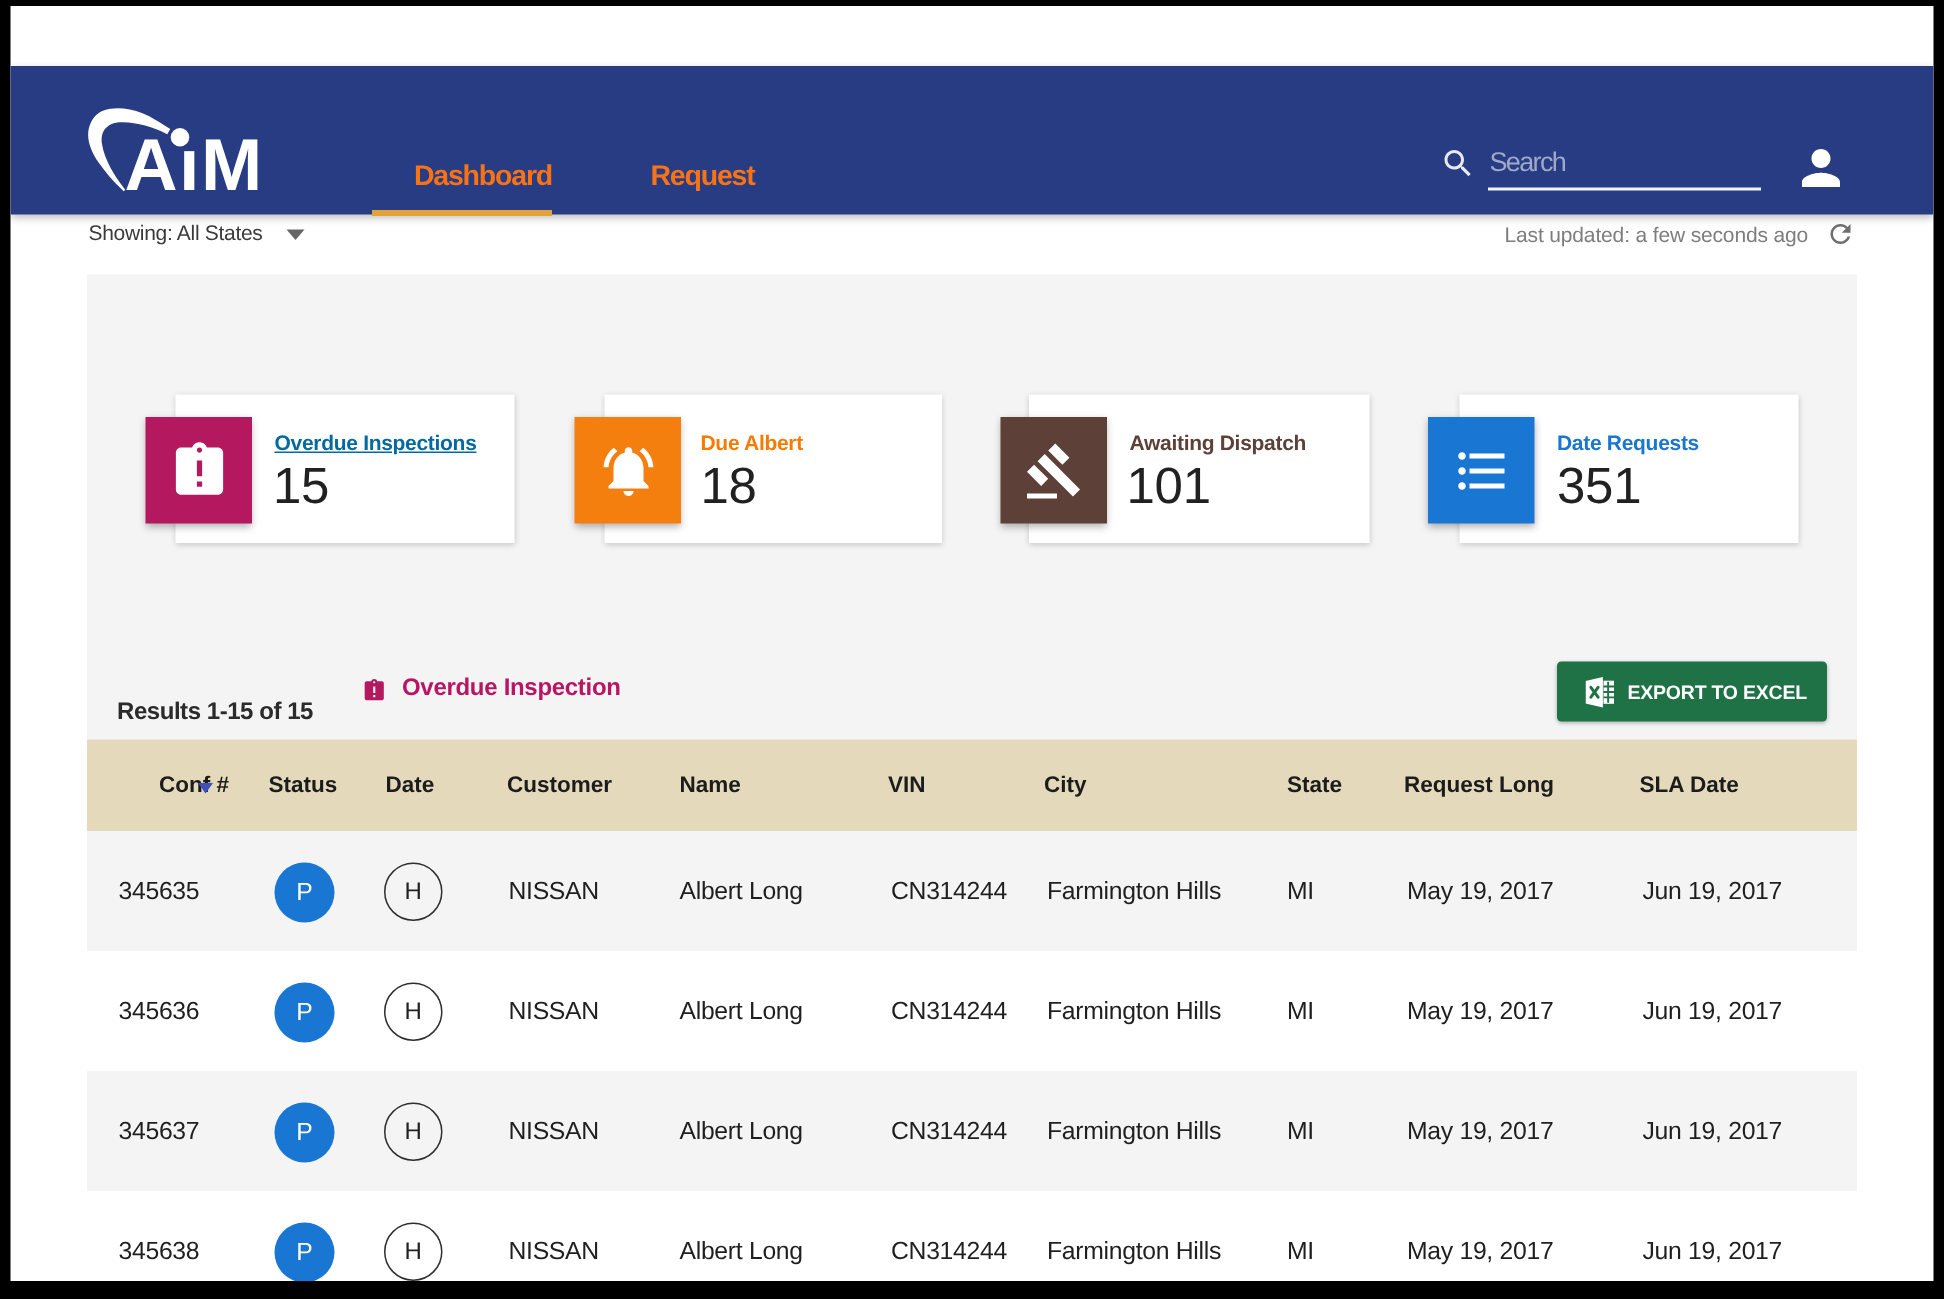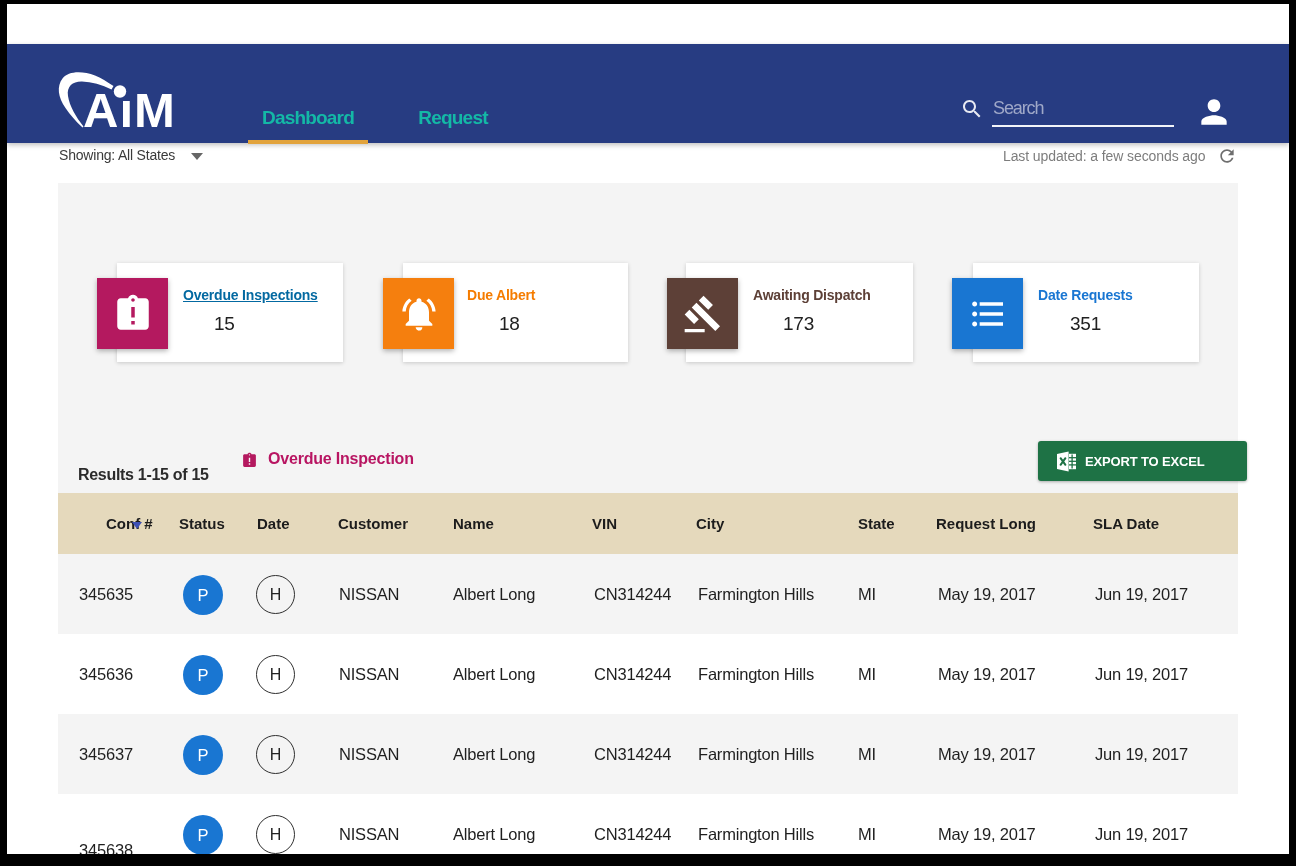--- a/index.html
+++ b/index.html
@@ -1,38 +1,38 @@
 <!DOCTYPE html>
 <html><head>
 <meta charset="utf-8">
 <style>
 html,body{margin:0;padding:0;background:#000;}
 body{width:1296px;height:866px;position:relative;font-family:"Liberation Sans",sans-serif;overflow:hidden;}
 .frame{position:absolute;left:7px;top:4px;width:1282px;height:850px;background:#fff;overflow:hidden;}
 .abs{position:absolute;}
 
 .header{position:absolute;left:0;top:0;width:1282px;height:99px;background:#273c82;box-shadow:0 2px 5px rgba(0,0,0,0.25);margin-top:40px;}
-.tab{position:absolute;top:63px;font-size:19px;letter-spacing:-0.8px;font-weight:bold;color:#14b8a6;text-align:center;}
+.tab{position:absolute;top:63px;font-size:19px;letter-spacing:-0.8px;font-weight:bold;color:#f97316;text-align:right;}
 .tabbar{position:absolute;left:241px;top:95.5px;width:120px;height:4.6px;background:#e2a33c;}
 .searchph{position:absolute;left:986px;top:53.5px;font-size:18px;letter-spacing:-1.1px;color:#9fa8c8;}
 .searchline{position:absolute;left:985px;top:81px;width:182px;height:1.5px;background:#f2f4f9;}
 
 .showing{position:absolute;left:52px;top:143px;font-size:14px;letter-spacing:-0.2px;color:#3a3a3a;}
 .ddarrow{position:absolute;left:184px;top:149px;width:0;height:0;border-left:6.5px solid transparent;border-right:6.5px solid transparent;border-top:7.5px solid #666;}
 .lastupd{position:absolute;left:996px;top:144px;font-size:14px;letter-spacing:-0.1px;color:#7d7d7d;}
 
 .panel{position:absolute;left:51px;top:179px;width:1180px;height:310px;background:#f4f4f4;}
 .card{position:absolute;top:259px;height:99px;background:#fff;box-shadow:0 1px 4px rgba(0,0,0,0.18);}
 .cicon{position:absolute;top:274px;width:71px;height:71px;box-shadow:0 2px 5px rgba(0,0,0,0.3);display:flex;align-items:center;justify-content:center;}
 .ctitle{position:absolute;top:282px;font-size:14px;letter-spacing:-0.2px;font-weight:bold;line-height:18px;}
-.cnum{position:absolute;top:305px;font-size:19px;letter-spacing:-0.2px;color:#212121;line-height:30px;margin-left:32px;}
+.cnum{position:absolute;top:305px;font-size:34px;letter-spacing:-0.2px;color:#212121;line-height:30px;}
 
 .results{position:absolute;left:71px;top:462px;font-size:16px;letter-spacing:-0.3px;font-weight:bold;color:#2b2b2b;text-align:right;}
 .ovilabel{position:absolute;left:261px;top:446px;font-size:16px;letter-spacing:-0.2px;font-weight:bold;color:#b81562;}
-.exportbtn{position:absolute;left:1031px;top:437px;width:209px;height:40px;background:#1e7245;border-radius:3px;box-shadow:0 1px 3px rgba(0,0,0,0.3);display:flex;align-items:center;}
+.exportbtn{position:absolute;left:1031px;top:437px;width:180px;height:40px;background:#1e7245;border-radius:3px;box-shadow:0 1px 3px rgba(0,0,0,0.3);display:flex;align-items:center;}
 .exportbtn span{color:#fff;font-size:13px;font-weight:bold;letter-spacing:-0.15px;margin-left:9px;}
 
 .thead{position:absolute;left:51px;top:489px;width:1180px;height:61px;background:#e5d9bc;}
 .th{position:absolute;top:512px;font-size:15px;font-weight:bold;color:#1c1c1c;line-height:16px;}
 .sortarrow{position:absolute;left:125px;top:518px;width:0;height:0;border-left:5.5px solid transparent;border-right:5.5px solid transparent;border-top:7px solid #3f51b5;}
 .row{position:absolute;left:51px;width:1180px;height:80px;}
 .row.odd{background:#f4f4f4;}
 .row.even{background:#fff;}
 .td{position:absolute;font-size:16.5px;letter-spacing:-0.2px;color:#1f1f1f;line-height:20px;}
 .pcirc{position:absolute;width:40px;height:40px;border-radius:50%;background:#1976d2;color:#fff;font-size:16.5px;display:flex;align-items:center;justify-content:center;}
@@ -95,21 +95,21 @@
       </svg>
   </div>
 
   <div class="ctitle" style="left:176px;color:#0369a1;text-decoration:underline;">Overdue Inspections</div>
   <div class="ctitle" style="left:460px;color:#f57c00;">Due Albert</div>
   <div class="ctitle" style="left:746px;color:#5d4037;">Awaiting Dispatch</div>
   <div class="ctitle" style="left:1031px;color:#1976d2;">Date Requests</div>
 
   <div class="cnum" style="left:175px;">15</div>
   <div class="cnum" style="left:460px;">18</div>
-  <div class="cnum" style="left:744px;">173</div>
+  <div class="cnum" style="left:744px;">101</div>
   <div class="cnum" style="left:1031px;">351</div>
 
   <span class="results">Results 1-15 of 15</span>
   <svg class="abs" style="left:234px;top:448px" width="17" height="17" viewBox="0 0 24 24">
       <path fill="#b4195f" d="M19 3h-4.18C14.4 1.84 13.3 1 12 1c-1.3 0-2.4.84-2.82 2H5c-1.1 0-2 .9-2 2v14c0 1.1.9 2 2 2h14c1.1 0 2-.9 2-2V5c0-1.1-.9-2-2-2zm-6 15h-2v-2h2v2zm0-4h-2V8h2v6zm-1-9c-.55 0-1-.45-1-1s.45-1 1-1 1 .45 1 1-.45 1-1 1z"></path>
     </svg>
   <span class="ovilabel">Overdue Inspection</span>
 
   <div class="exportbtn">
     <svg style="margin-left:19px" width="19" height="21" viewBox="0 0 19 21">
@@ -169,21 +169,21 @@
   <div class="td" style="left:72px;top:740px;">345637</div>
   <div class="pcirc" style="left:176px;top:731px;">P</div>
   <div class="hcirc" style="left:249px;top:731px;">H</div>
   <div class="td" style="left:332px;top:740px;">NISSAN</div>
   <div class="td" style="left:446px;top:740px;">Albert Long</div>
   <div class="td" style="left:587px;top:740px;">CN314244</div>
   <div class="td" style="left:691px;top:740px;">Farmington Hills</div>
   <div class="td" style="left:851px;top:740px;">MI</div>
   <div class="td" style="left:931px;top:740px;">May 19, 2017</div>
   <div class="td" style="left:1088px;top:740px;">Jun 19, 2017</div>
-  <div class="td" style="left:72px;top:820px;margin-top:16px;">345638</div>
+  <div class="td" style="left:72px;top:820px;">345638</div>
   <div class="pcirc" style="left:176px;top:811px;">P</div>
   <div class="hcirc" style="left:249px;top:811px;">H</div>
   <div class="td" style="left:332px;top:820px;">NISSAN</div>
   <div class="td" style="left:446px;top:820px;">Albert Long</div>
   <div class="td" style="left:587px;top:820px;">CN314244</div>
   <div class="td" style="left:691px;top:820px;">Farmington Hills</div>
   <div class="td" style="left:851px;top:820px;">MI</div>
   <div class="td" style="left:931px;top:820px;">May 19, 2017</div>
   <div class="td" style="left:1088px;top:820px;">Jun 19, 2017</div>
 </div>

